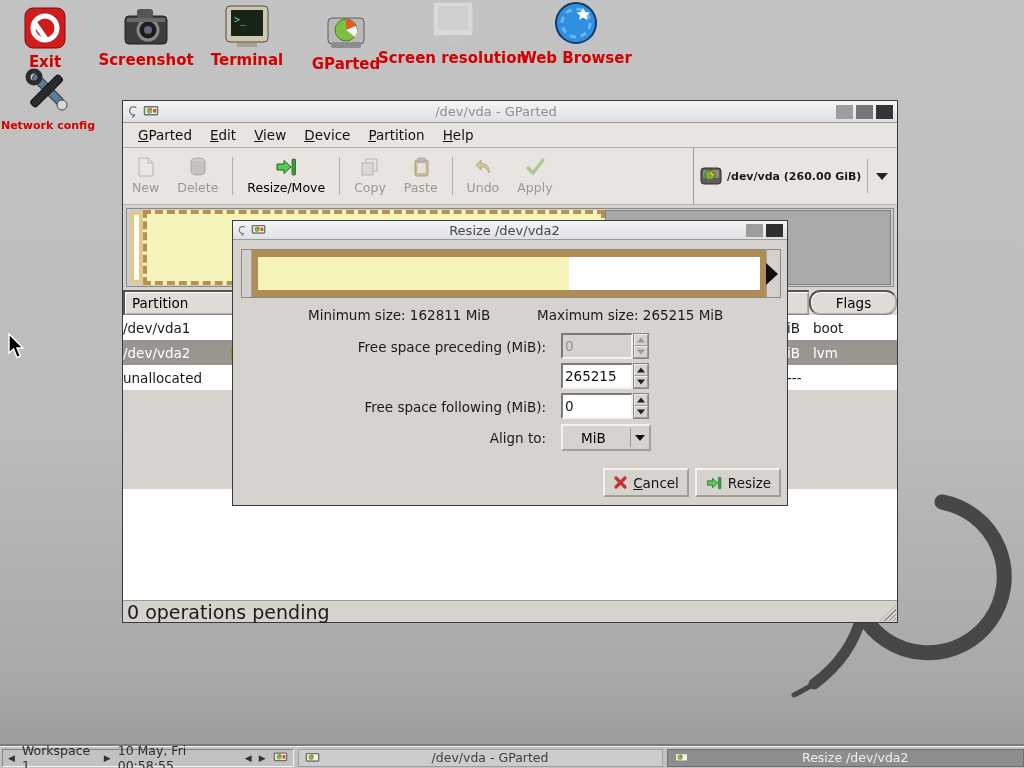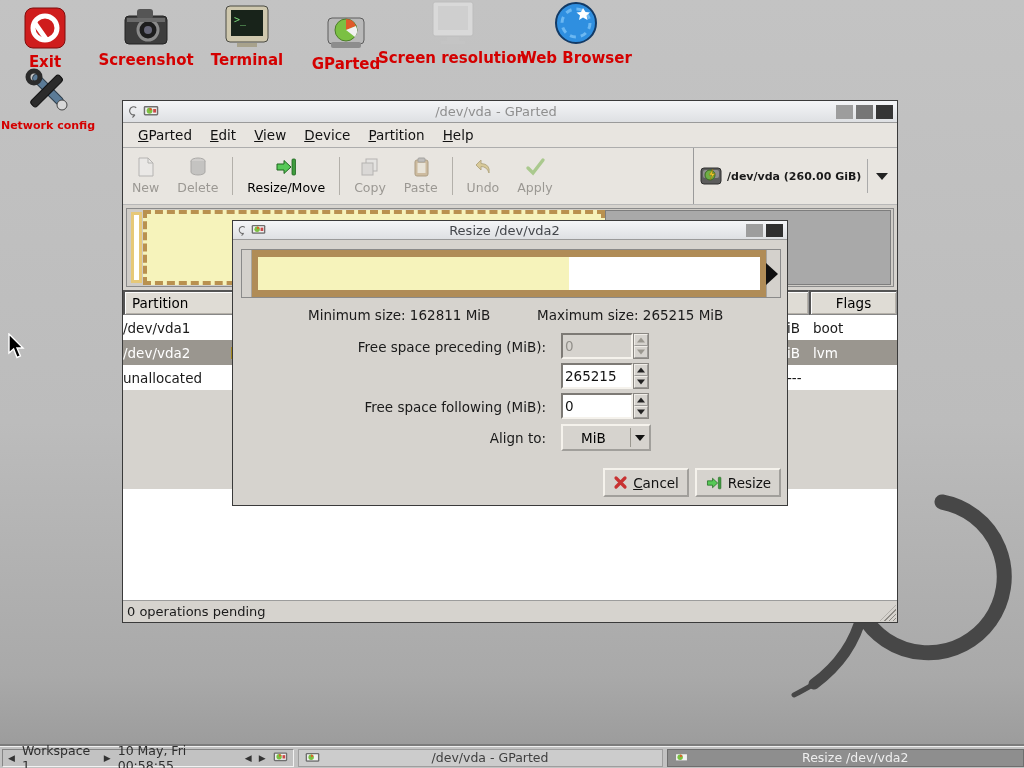--- a/index.html
+++ b/index.html
@@ -52,28 +52,28 @@
   .pv-unalloc { position:absolute; left:478px; top:1px; bottom:1px; right:2px;
                 background:#a9a9a9; border:1px solid #7d7d7d; }
   
   .ptable { position:relative; background:#fff; }
   .phead { display:flex; height:25px; background:#dfdcd5; font-size:13.5px; }
   .phead .hcell { border-right:1px solid #9a9a9a; border-bottom:1px solid #878787;
                   box-shadow:inset 1px 1px 0 #fdfdfd, inset -1px -1px 0 #b5b1a9;
                   display:flex; align-items:center; padding:0 7px; background:none; font-family:inherit; font-size:13.5px; }
   .hcell.c-part { width:114px; }
   .hcell.c-mid { flex:1; }
-  .hcell.c-flags { width:88px; justify-content:center; }
+  .hcell.c-flags { width:88px; justify-content:center;border-radius:11px; }
   .prow { position:relative; height:25px; display:flex; align-items:center; font-size:13.5px; background:#fff; }
   .prow .pname { width:106px; padding-right:4px; }
   .prow.selected { background:#9a968f; color:#fff; }
   .frag-size { position:absolute; left:664px; }
   .frag-flags { position:absolute; left:690px; }
   .statusbar { position:absolute; left:0; right:0; bottom:0; height:22px; background:#d6d3ce;
-               border-top:1px solid #9c9c9c; display:flex; align-items:center; padding-left:4px; font-size:13px; }
+               border-top:1px solid #9c9c9c; display:flex; align-items:flex-start; padding-left:4px; font-size:19px; }
   .grip { position:absolute; right:1px; bottom:1px; width:16px; height:16px;
           background:repeating-linear-gradient(135deg,#d6d3ce 0 2px,#8e8b86 2px 3px);
           clip-path:polygon(100% 0,100% 100%,0 100%); }
   
   #dialog { left:232px; top:220px; width:556px; height:286px; z-index:3; }
   #dialog .titlebar { height:19px; }
   #dialog .t-text { color:#44474c; }
   .rs-outer { position:absolute; left:8px; top:28px; width:540px; height:49px;
               border:1px solid #8a8a8a; background:#d2cfca; display:flex; }
   .rs-handle { width:10px; background:#d4d1cc; border-right:1px solid #a8a5a0; }

